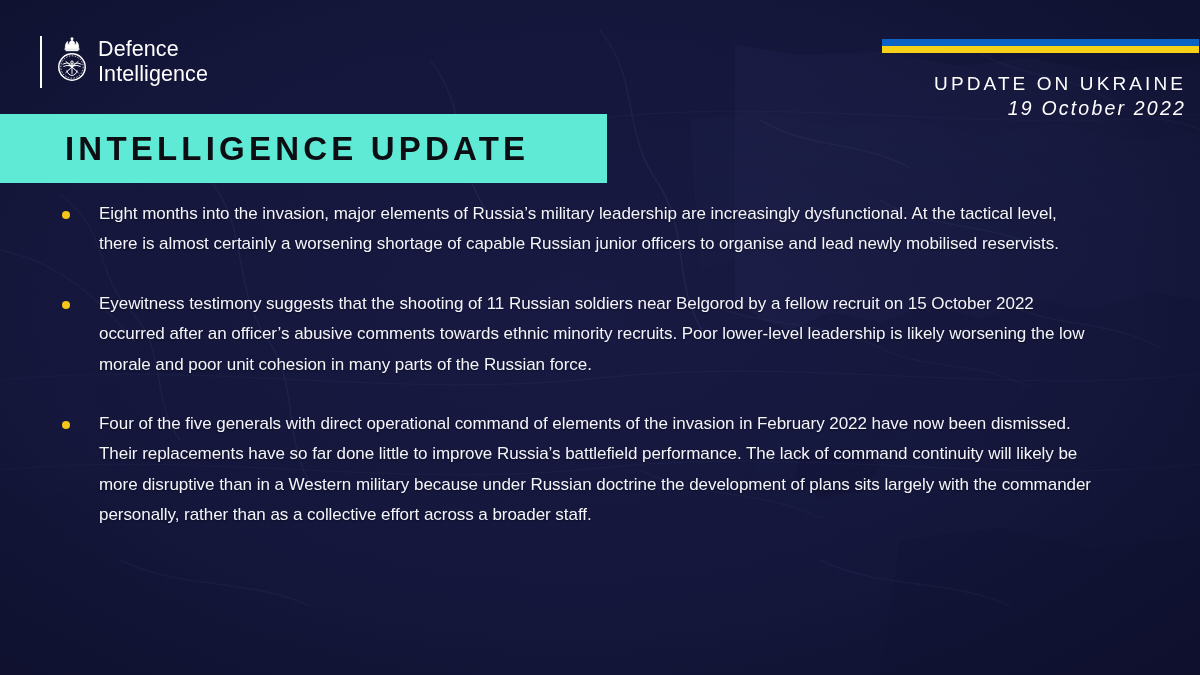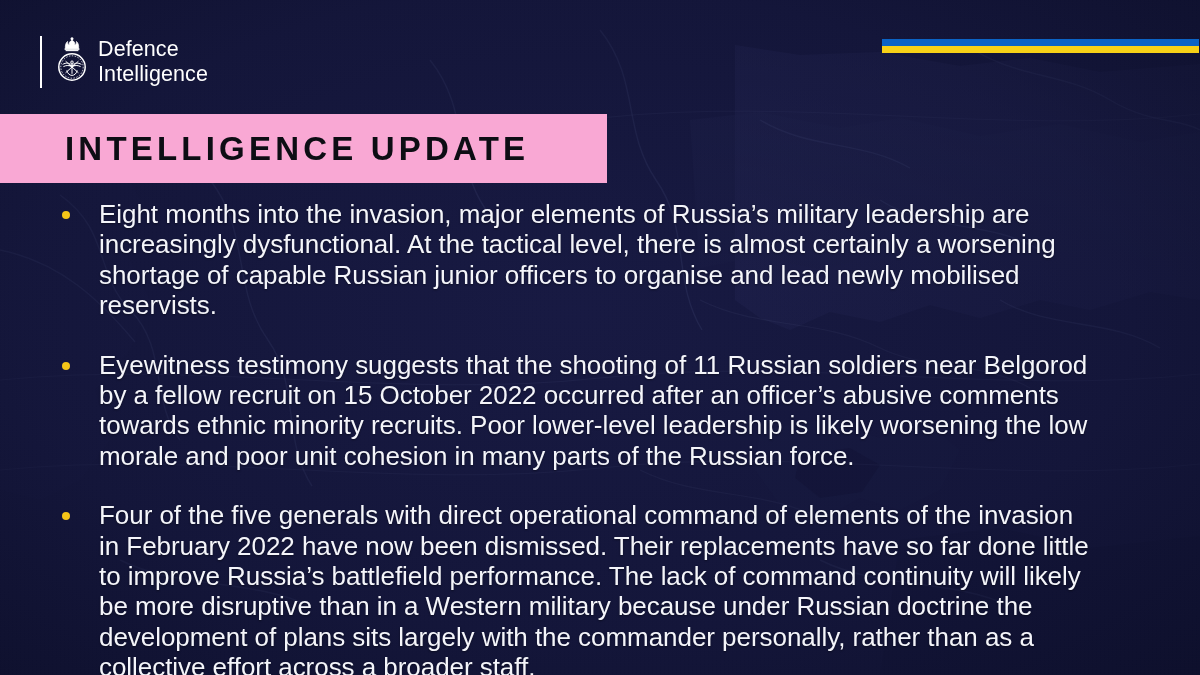--- a/index.html
+++ b/index.html
@@ -124,21 +124,21 @@
     margin-top: 1px;
   }
 
   
   .banner {
     position: absolute;
     left: 0;
     top: 114px;
     width: 607px;
     height: 69px;
-    background: #f9a8d4;
+    background: #5eead4;
     display: flex;
     align-items: center;
   }
   .banner-text {
     color: #0d0d14;
     font-size: 33px;
     font-weight: 700;
     letter-spacing: 4.2px;
     margin-left: 65px;
     white-space: nowrap;
@@ -161,21 +161,21 @@
     flex: none;
     width: 8px;
     height: 8px;
     border-radius: 50%;
     background: #f5c518;
     margin-top: 12px;
     margin-right: 29px;
   }
   .bullet-text {
     color: #f4f5fa;
-    font-size: 26px;
+    font-size: 17px;
     line-height: 30.4px;
     font-weight: 400;
     letter-spacing: -0.05px;
     text-shadow: 0 1px 2px rgba(0,0,0,0.42);
   }
 </style>
 </head>
 <body>
 
 <div id="slide">
@@ -279,20 +279,24 @@
       <div>Defence</div>
       <div>Intelligence</div>
     </div>
   </div>
 
   <div class="flag-bar">
     <div class="flag-blue"></div>
     <div class="flag-yellow"></div>
   </div>
 
+  <div class="update-label">
+    <div class="update-title">UPDATE ON UKRAINE</div>
+    <div class="update-date">19 October 2022</div>
+  </div>
 
   <div class="banner">
     <div class="banner-text">INTELLIGENCE UPDATE</div>
   </div>
 
   <div class="bullets">
 
     <div class="bullet-row">
       <div class="bullet-dot"></div>
       <div class="bullet-text">Eight months into the invasion, major elements of Russia’s military leadership are increasingly dysfunctional. At the tactical level, there is almost certainly a worsening shortage of capable Russian junior officers to organise and lead newly mobilised reservists.</div>

